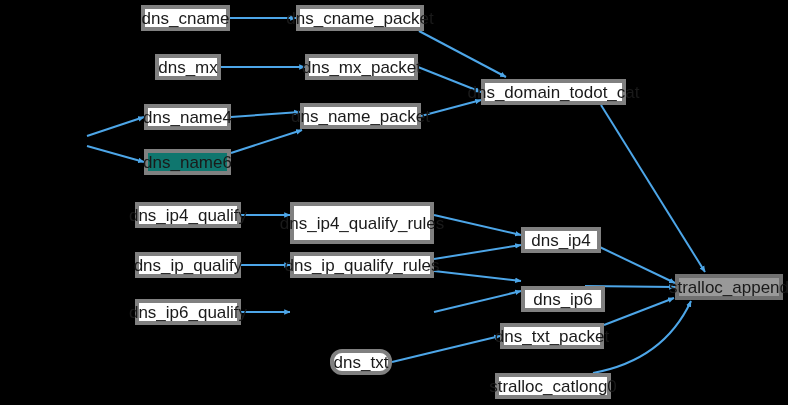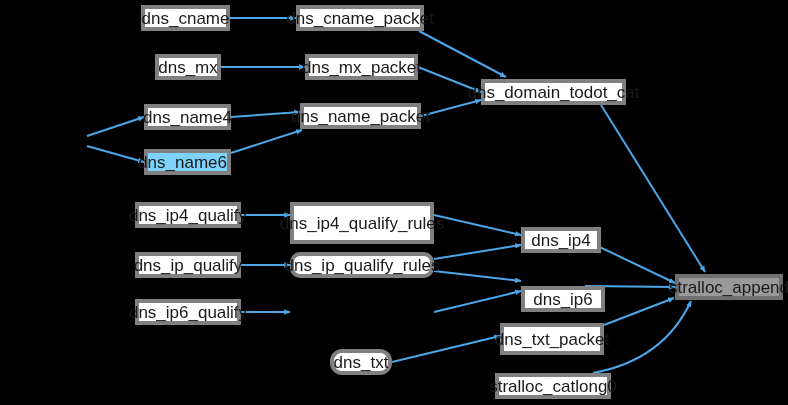--- a/index.html
+++ b/index.html
@@ -96,48 +96,48 @@
     </div>
     <div class="node" style="left: 305px; top: 54px; width: 113px; height: 26px; background: rgb(255, 255, 255); border-color: rgb(128, 128, 128); color: rgb(26, 26, 26);">
       <span class="node-label">dns_mx_packet</span>
     </div>
     <div class="node" style="left: 144px; top: 104px; width: 87px; height: 26px; background: rgb(255, 255, 255); border-color: rgb(128, 128, 128); color: rgb(26, 26, 26);">
       <span class="node-label">dns_name4</span>
     </div>
     <div class="node" style="left: 300px; top: 103px; width: 121px; height: 26px; background: rgb(255, 255, 255); border-color: rgb(128, 128, 128); color: rgb(26, 26, 26);">
       <span class="node-label">dns_name_packet</span>
     </div>
-    <div class="node" style="left: 144px; top: 149px; width: 87px; height: 26px; background: #7dd3fc; border-color: rgb(128, 128, 128); color: rgb(26, 26, 26); justify-content: flex-end;">
+    <div class="node" style="left: 144px; top: 149px; width: 87px; height: 26px; background: #0f766e; border-color: rgb(128, 128, 128); color: rgb(26, 26, 26);">
       <span class="node-label">dns_name6</span>
     </div>
     <div class="node" style="left: 135px; top: 202px; width: 106px; height: 26px; background: rgb(255, 255, 255); border-color: rgb(128, 128, 128); color: rgb(26, 26, 26);">
       <span class="node-label">dns_ip4_qualify</span>
     </div>
     <div class="node" style="left: 290px; top: 202px; width: 144px; height: 42px; background: rgb(255, 255, 255); border-color: rgb(128, 128, 128); color: rgb(26, 26, 26);">
       <span class="node-label">dns_ip4_qualify_rules</span>
     </div>
     <div class="node" style="left: 521px; top: 227px; width: 80px; height: 26px; background: rgb(255, 255, 255); border-color: rgb(128, 128, 128); color: rgb(26, 26, 26);">
       <span class="node-label">dns_ip4</span>
     </div>
     <div class="node" style="left: 135px; top: 252px; width: 106px; height: 26px; background: rgb(255, 255, 255); border-color: rgb(128, 128, 128); color: rgb(26, 26, 26);">
       <span class="node-label">dns_ip_qualify</span>
     </div>
-    <div class="node" style="left: 290px; top: 252px; width: 144px; height: 26px; background: rgb(255, 255, 255); border-color: rgb(128, 128, 128); color: rgb(26, 26, 26); border-radius: 10px;">
+    <div class="node" style="left: 290px; top: 252px; width: 144px; height: 26px; background: rgb(255, 255, 255); border-color: rgb(128, 128, 128); color: rgb(26, 26, 26);">
       <span class="node-label">dns_ip_qualify_rules</span>
     </div>
     <div class="node" style="left: 521px; top: 286px; width: 84px; height: 26px; background: rgb(255, 255, 255); border-color: rgb(128, 128, 128); color: rgb(26, 26, 26);">
       <span class="node-label">dns_ip6</span>
     </div>
     <div class="node highlight" style="left: 675px; top: 274px; width: 108px; height: 26px; background: rgb(153, 153, 153); color: rgb(26, 26, 26);">
       <span class="node-label">stralloc_append</span>
     </div>
     <div class="node" style="left: 135px; top: 299px; width: 106px; height: 26px; background: rgb(255, 255, 255); border-color: rgb(128, 128, 128); color: rgb(26, 26, 26);">
       <span class="node-label">dns_ip6_qualify</span>
     </div>
-    <div class="node" style="left: 500px; top: 323px; width: 104px; height: 32px; background: rgb(255, 255, 255); border-color: rgb(128, 128, 128); color: rgb(26, 26, 26);">
+    <div class="node" style="left: 500px; top: 323px; width: 104px; height: 26px; background: rgb(255, 255, 255); border-color: rgb(128, 128, 128); color: rgb(26, 26, 26);">
       <span class="node-label">dns_txt_packet</span>
     </div>
     <div class="node" style="left: 330px; top: 349px; width: 62px; height: 26px; background: rgb(255, 255, 255); border-color: rgb(128, 128, 128); color: rgb(26, 26, 26); border-radius: 12px;">
       <span class="node-label">dns_txt</span>
     </div>
     <div class="node" style="left: 495px; top: 373px; width: 116px; height: 26px; background: rgb(255, 255, 255); border-color: rgb(128, 128, 128); color: rgb(26, 26, 26);">
       <span class="node-label">stralloc_catlong0</span>
     </div>
   </div>
 

